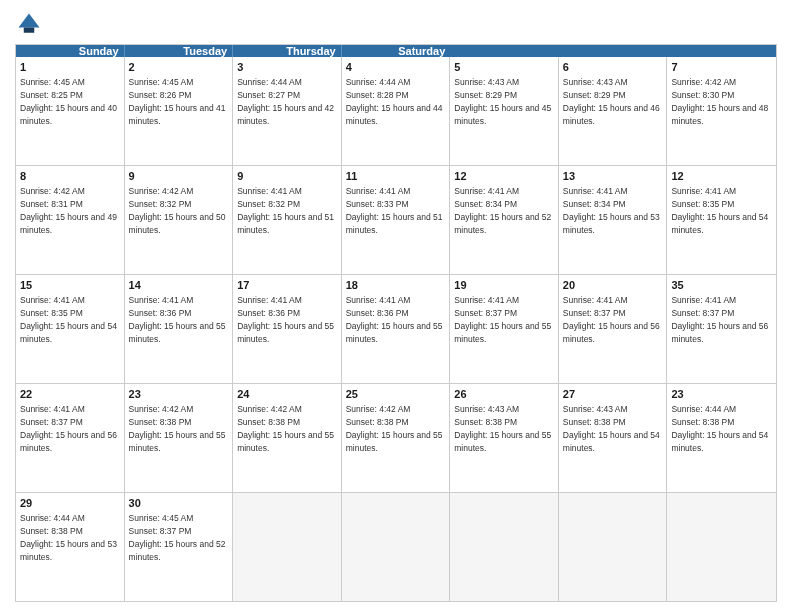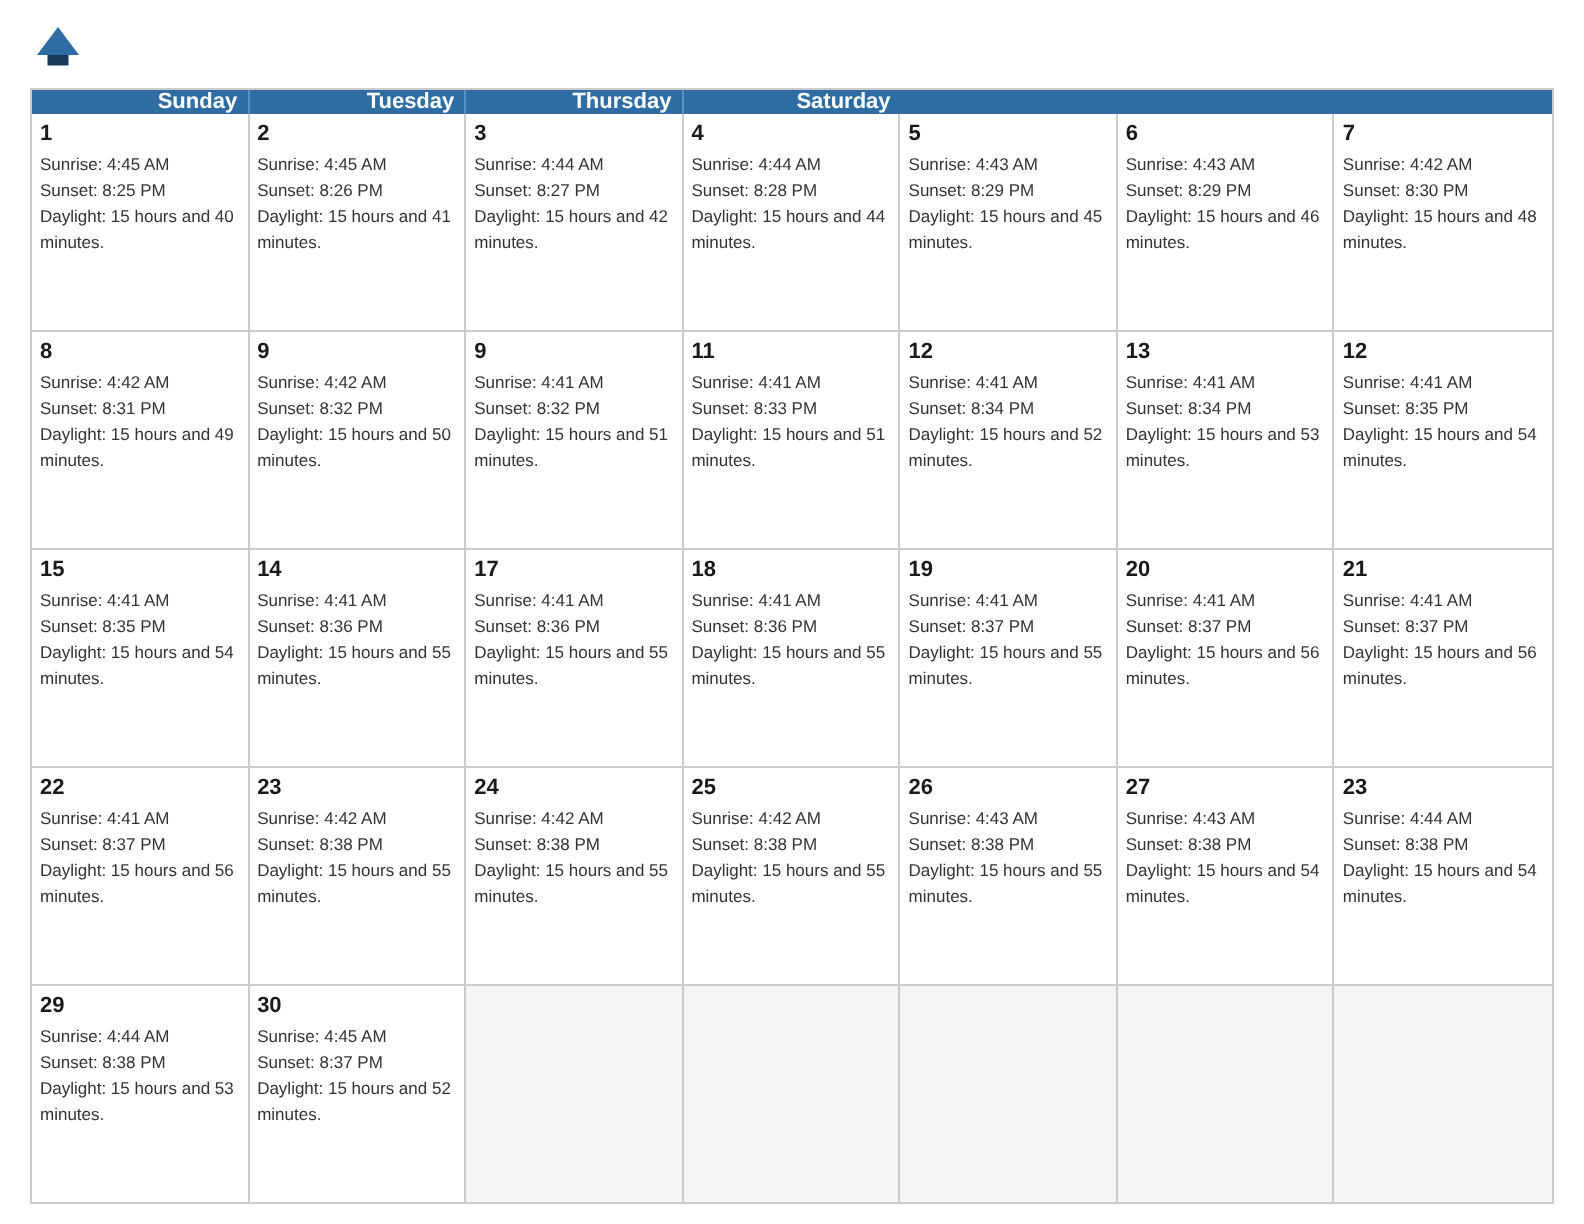--- a/index.html
+++ b/index.html
@@ -154,21 +154,21 @@
           <div class="cal-cell"><span class="day-num">13</span><span class="info">Sunrise: 4:41 AM<br>Sunset: 8:34 PM<br>Daylight: 15 hours and 53 minutes.</span></div>
           <div class="cal-cell"><span class="day-num">12</span><span class="info">Sunrise: 4:41 AM<br>Sunset: 8:35 PM<br>Daylight: 15 hours and 54 minutes.</span></div>
         </div>
         <div class="cal-row">
           <div class="cal-cell"><span class="day-num">15</span><span class="info">Sunrise: 4:41 AM<br>Sunset: 8:35 PM<br>Daylight: 15 hours and 54 minutes.</span></div>
           <div class="cal-cell"><span class="day-num">14</span><span class="info">Sunrise: 4:41 AM<br>Sunset: 8:36 PM<br>Daylight: 15 hours and 55 minutes.</span></div>
           <div class="cal-cell"><span class="day-num">17</span><span class="info">Sunrise: 4:41 AM<br>Sunset: 8:36 PM<br>Daylight: 15 hours and 55 minutes.</span></div>
           <div class="cal-cell"><span class="day-num">18</span><span class="info">Sunrise: 4:41 AM<br>Sunset: 8:36 PM<br>Daylight: 15 hours and 55 minutes.</span></div>
           <div class="cal-cell"><span class="day-num">19</span><span class="info">Sunrise: 4:41 AM<br>Sunset: 8:37 PM<br>Daylight: 15 hours and 55 minutes.</span></div>
           <div class="cal-cell"><span class="day-num">20</span><span class="info">Sunrise: 4:41 AM<br>Sunset: 8:37 PM<br>Daylight: 15 hours and 56 minutes.</span></div>
-          <div class="cal-cell"><span class="day-num">21</span><span class="info">Sunrise: 4:41 AM<br>Sunset: 8:37 PM<br>Daylight: 15 hours and 56 minutes.</span></div>
+          <div class="cal-cell"><span class="day-num">35</span><span class="info">Sunrise: 4:41 AM<br>Sunset: 8:37 PM<br>Daylight: 15 hours and 56 minutes.</span></div>
         </div>
         <div class="cal-row">
           <div class="cal-cell"><span class="day-num">22</span><span class="info">Sunrise: 4:41 AM<br>Sunset: 8:37 PM<br>Daylight: 15 hours and 56 minutes.</span></div>
           <div class="cal-cell"><span class="day-num">23</span><span class="info">Sunrise: 4:42 AM<br>Sunset: 8:38 PM<br>Daylight: 15 hours and 55 minutes.</span></div>
           <div class="cal-cell"><span class="day-num">24</span><span class="info">Sunrise: 4:42 AM<br>Sunset: 8:38 PM<br>Daylight: 15 hours and 55 minutes.</span></div>
           <div class="cal-cell"><span class="day-num">25</span><span class="info">Sunrise: 4:42 AM<br>Sunset: 8:38 PM<br>Daylight: 15 hours and 55 minutes.</span></div>
           <div class="cal-cell"><span class="day-num">26</span><span class="info">Sunrise: 4:43 AM<br>Sunset: 8:38 PM<br>Daylight: 15 hours and 55 minutes.</span></div>
           <div class="cal-cell"><span class="day-num">27</span><span class="info">Sunrise: 4:43 AM<br>Sunset: 8:38 PM<br>Daylight: 15 hours and 54 minutes.</span></div>
           <div class="cal-cell"><span class="day-num">23</span><span class="info">Sunrise: 4:44 AM<br>Sunset: 8:38 PM<br>Daylight: 15 hours and 54 minutes.</span></div>
         </div>

